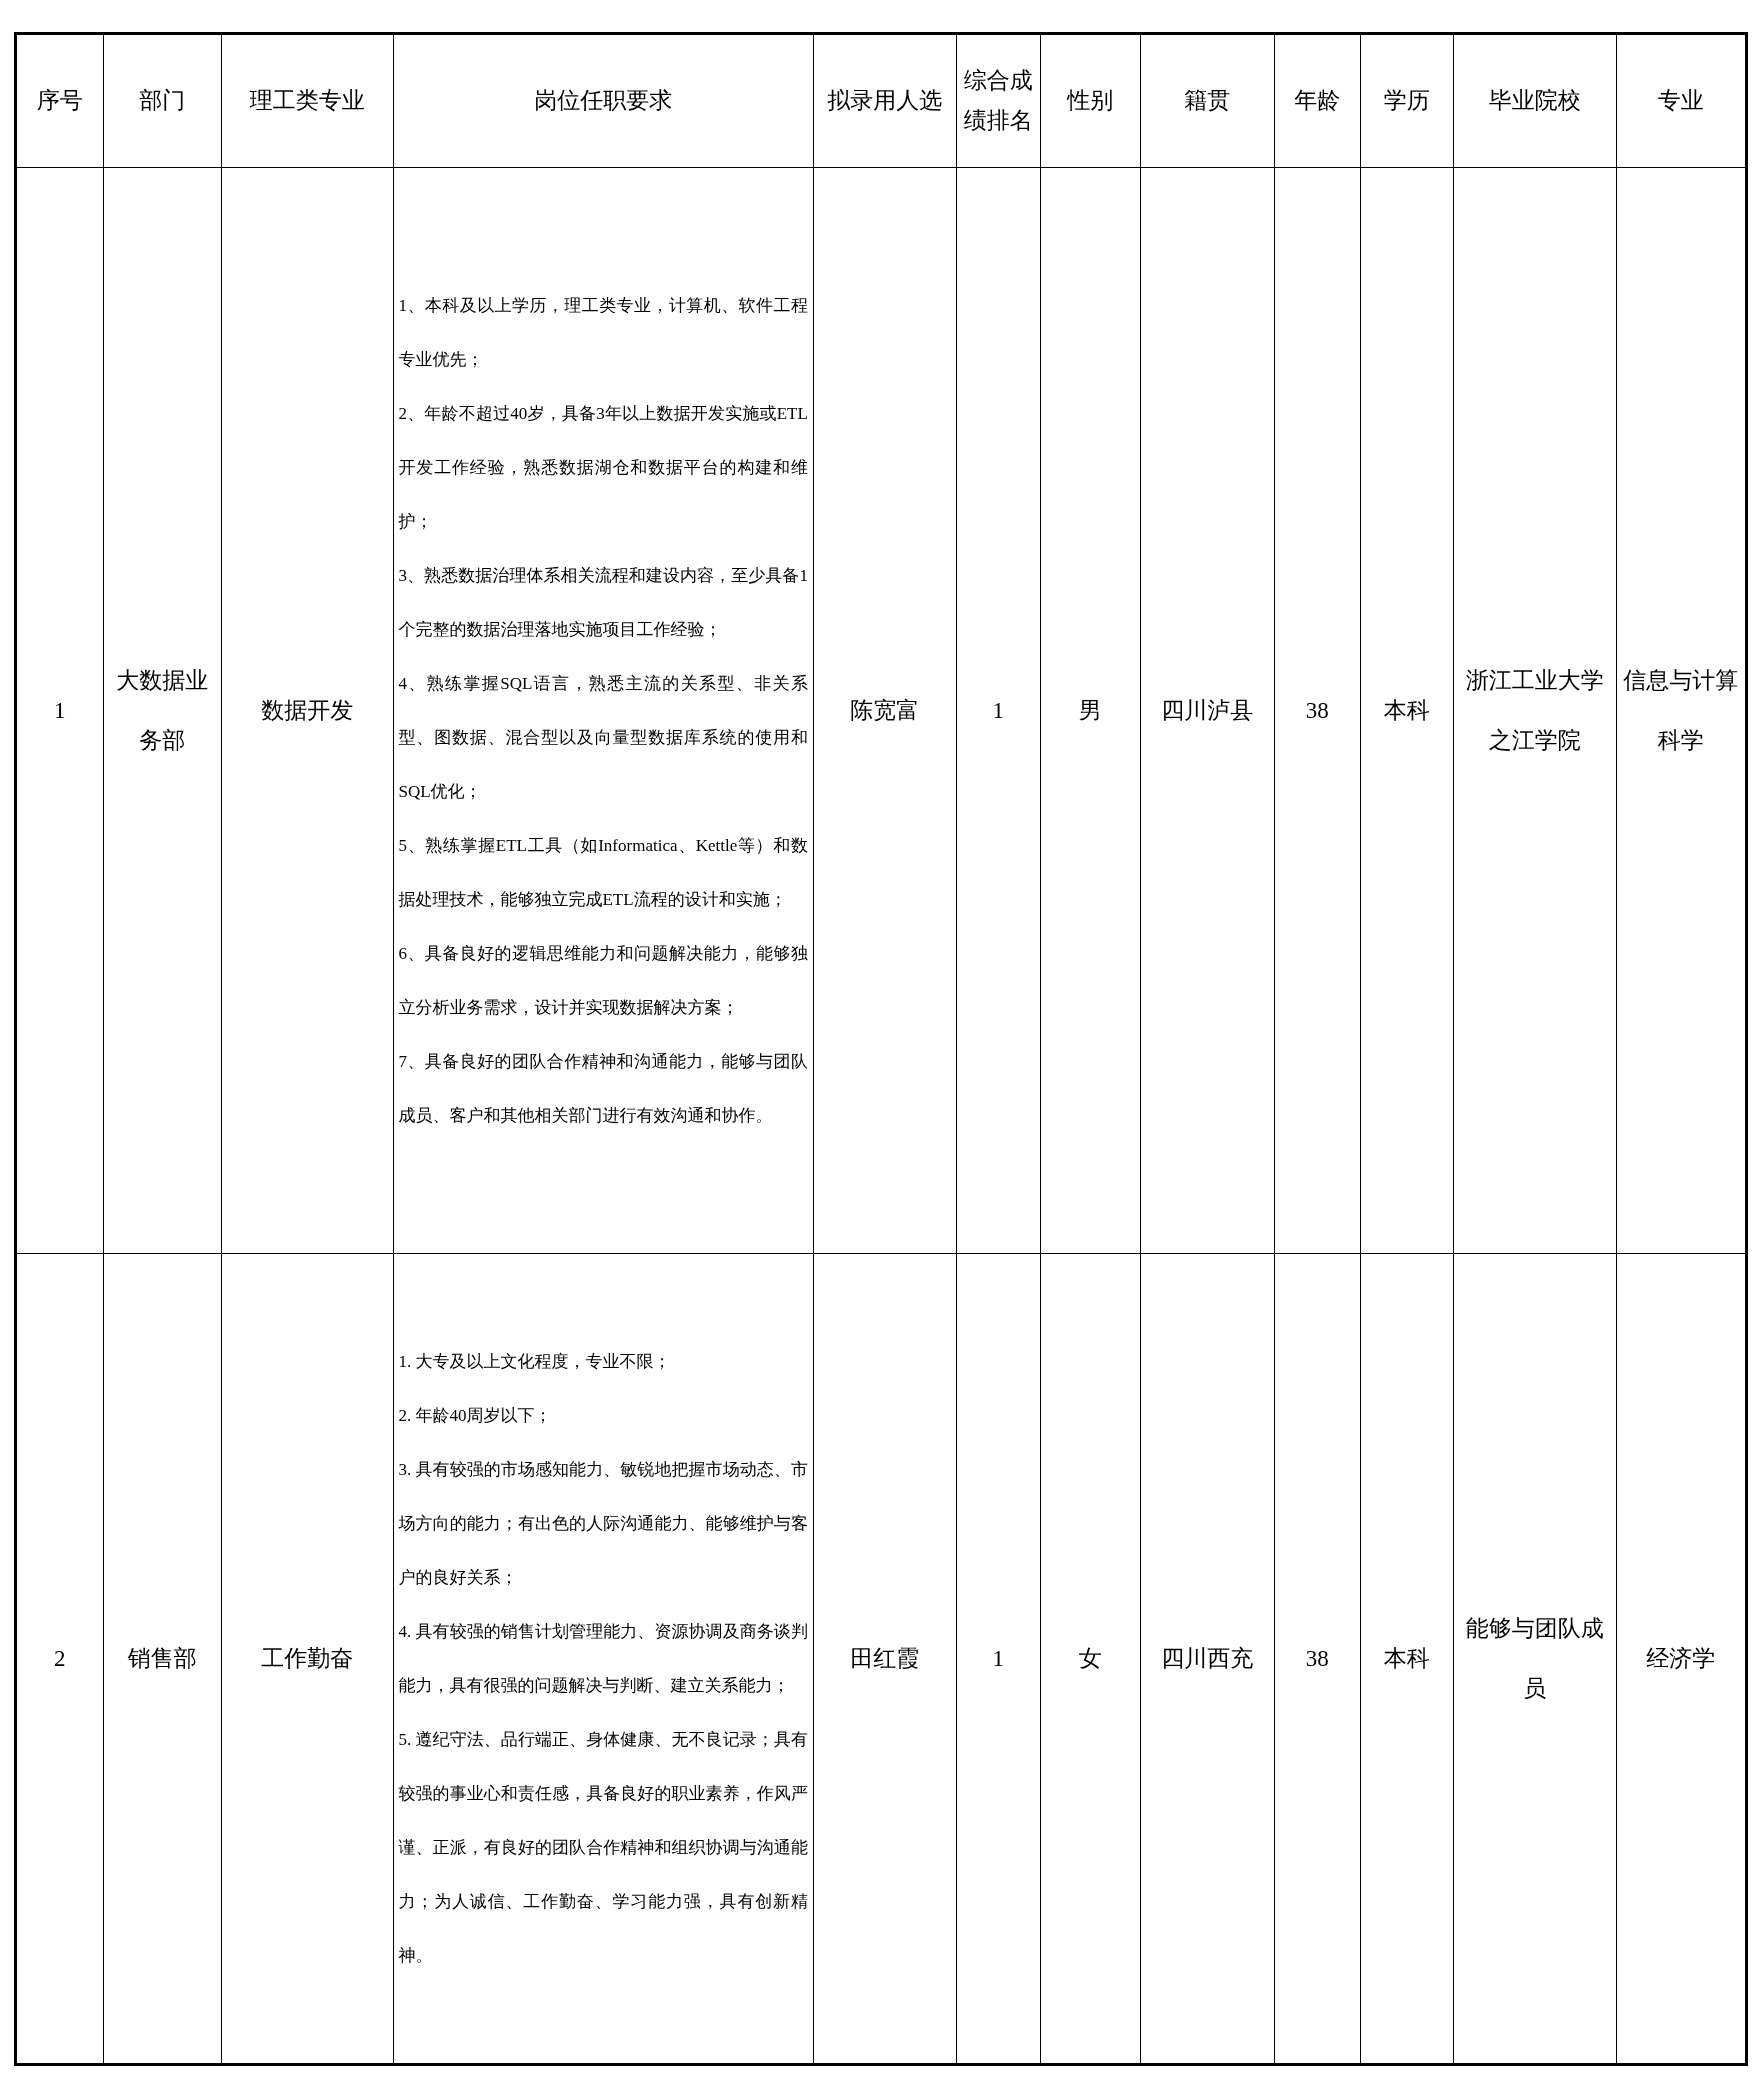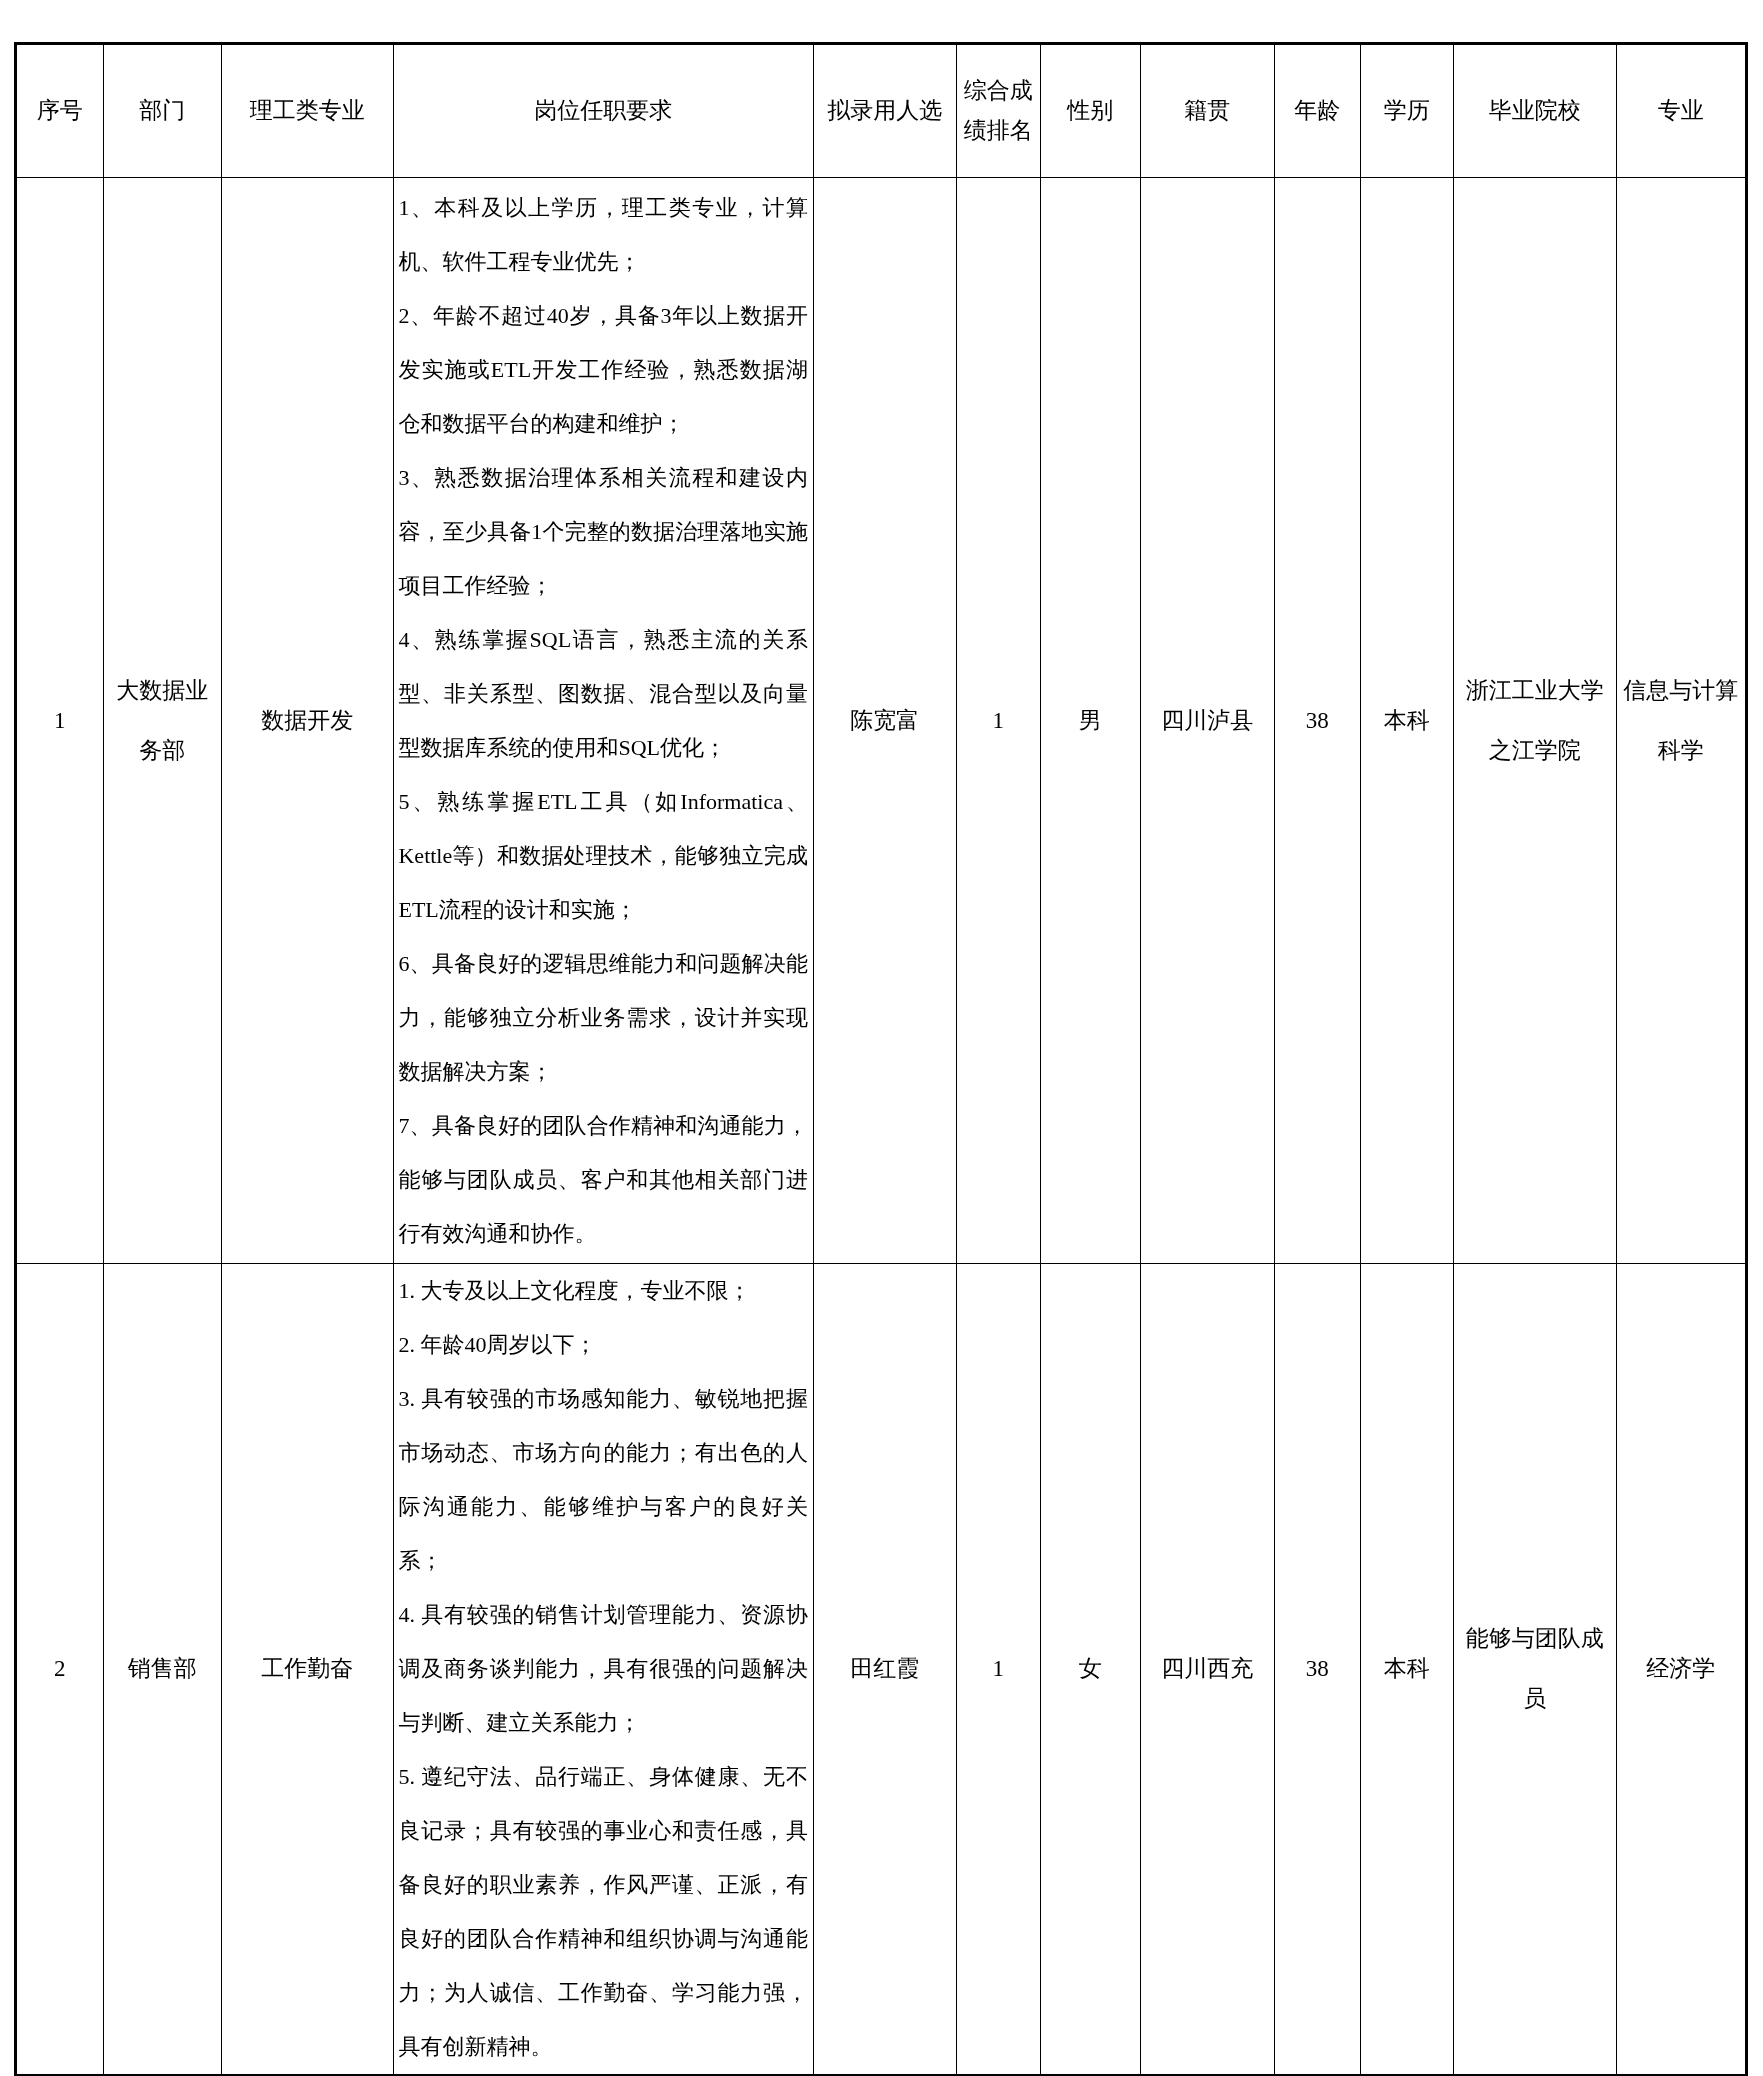--- a/index.html
+++ b/index.html
@@ -8,21 +8,21 @@
     width: 1763px;
     height: 2077px;
     background: #ffffff;
     color: #000000;
     font-family: "Liberation Serif", "DejaVu Serif", serif;
     overflow: hidden;
   }
   table.roster {
     position: absolute;
     left: 13.7px;
-    top: 42px;
+    top: 32px;
     width: 1731px;
     border-collapse: collapse;
     table-layout: fixed;
     border: 3.2px solid #000000;
   }
   table.roster th, table.roster td {
     border: 1.6px solid #000000;
     overflow: hidden;
   }
   th.hdr {
@@ -34,21 +34,21 @@
     padding: 0 3.2px;
   }
   td.cell {
     font-size: 23px;
     line-height: 60px;
     text-align: center;
     vertical-align: middle;
     padding: 0 2px;
   }
   td.req {
-    font-size: 22px;
+    font-size: 17px;
     line-height: 54px;
     text-align: justify;
     vertical-align: middle;
     padding: 0 4.8px;
     white-space: pre-line;
   }
   tr.header-row { height: 134px; }
   tr.row-1 { height: 1086px; }
   tr.row-2 { height: 811px; }
 </style>

